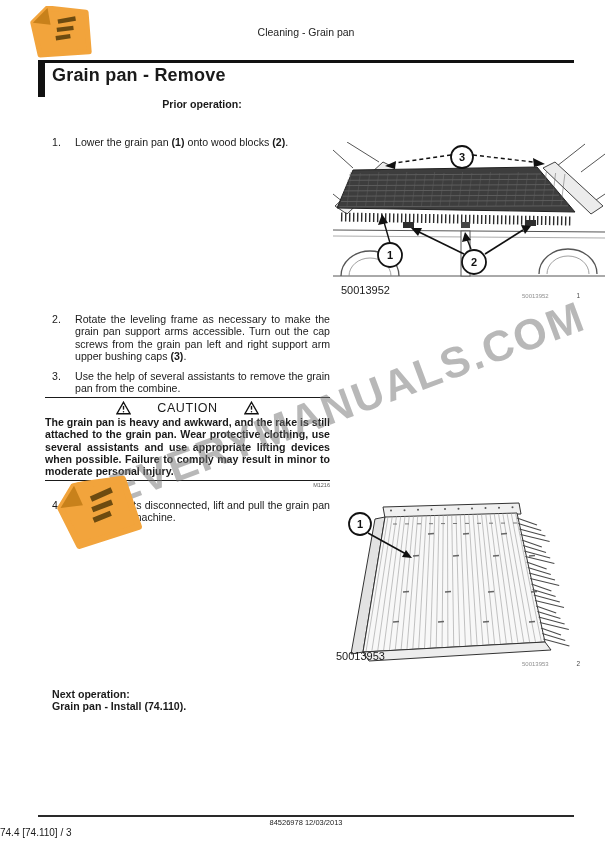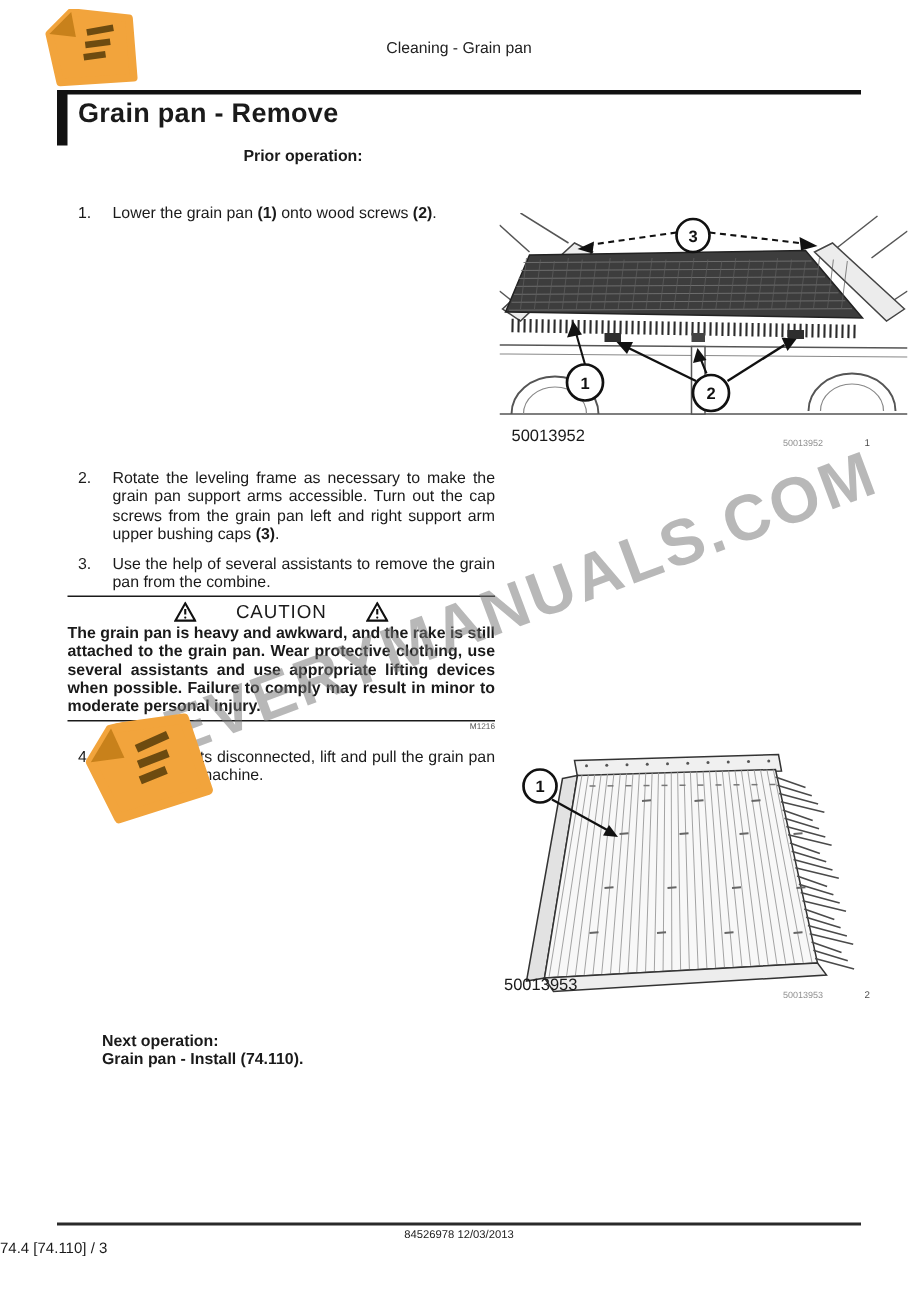--- a/index.html
+++ b/index.html
@@ -18,21 +18,21 @@
   .step{left:52px;width:278px;display:flex;}
   .step .num{width:23px;flex:none;}
   .step .txt{flex:1;text-align:justify;}
   .s1{top:136px;} .s2{top:313px;} .s3{top:370px;} .s4{top:499px;}
   .caution{left:45px;top:397px;width:285px;border-top:1.6px solid #1a1a1a;padding-top:2px;}
   .caution-head{display:flex;justify-content:center;align-items:center;gap:26px;height:15px;}
   .caution-word{font-size:12.5px;font-weight:normal;letter-spacing:0.6px;}
   .caution-body{margin-top:1px;font-weight:bold;text-align:justify;font-size:10.6px;line-height:12.3px;}
   .caution-endrule{margin-top:3px;border-top:1.6px solid #1a1a1a;}
   .caution-code{text-align:right;font-size:5.5px;color:#555;margin-top:1px;}
-  .nextop{left:68px;top:688px;width:300px;}
+  .nextop{left:52px;top:688px;width:300px;}
   .figure{left:333px;}
   .fig1{top:142px;width:272px;height:158px;}
   .fig2{top:494px;width:272px;height:172px;}
   .figcap{left:522px;width:58px;display:flex;justify-content:space-between;align-items:baseline;}
   .figcap .cid{font-size:6px;color:#8f8f8f;}
   .figcap .cnum{font-size:6.5px;color:#4a4a4a;}
   .cap1{top:292px;} .cap2{top:660px;}
   .footer-rule{left:38px;top:815px;width:536px;height:2px;background:#2a2a2a;}
   .footer-doc{left:0;top:818px;width:612px;text-align:center;font-size:7.5px;color:#222;}
   .footer-page{left:0;top:827px;width:612px;font-size:10px;color:#1a1a1a;}
@@ -64,21 +64,21 @@
   <div class="abs title-rule"></div>
   <div class="abs title-tick"></div>
   <div class="abs page-title">Grain pan - Remove</div>
 
   <div class="abs textcol prior">
     <div class="b">Prior operation:</div>
   </div>
 
   <div class="abs textcol step s1">
     <div class="num">1.</div>
-    <div class="txt"><span>Lower the grain pan </span><span class="b">(1)</span><span> onto wood screws </span><span class="b">(2)</span><span>.</span></div>
+    <div class="txt"><span>Lower the grain pan </span><span class="b">(1)</span><span> onto wood blocks </span><span class="b">(2)</span><span>.</span></div>
   </div>
 
   <div class="abs textcol step s2">
     <div class="num">2.</div>
     <div class="txt"><span>Rotate the leveling frame as necessary to make the grain pan support arms accessible. Turn out the cap screws from the grain pan left and right support arm upper bushing caps </span><span class="b">(3)</span><span>.</span></div>
   </div>
 
   <div class="abs textcol step s3">
     <div class="num">3.</div>
     <div class="txt"><span>Use the help of several assistants to remove the grain pan from the combine.</span></div>

